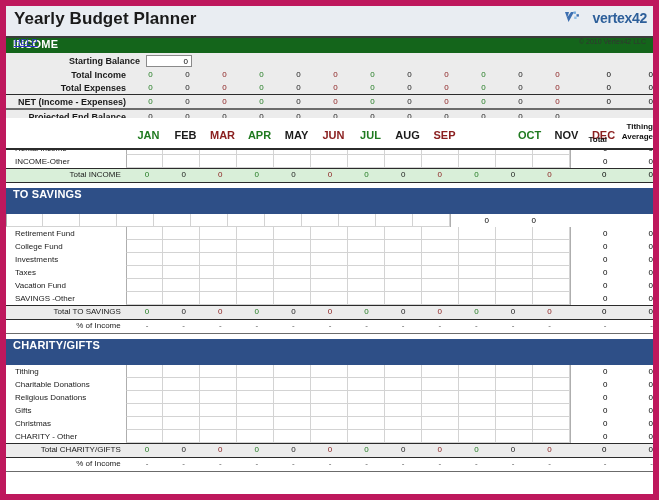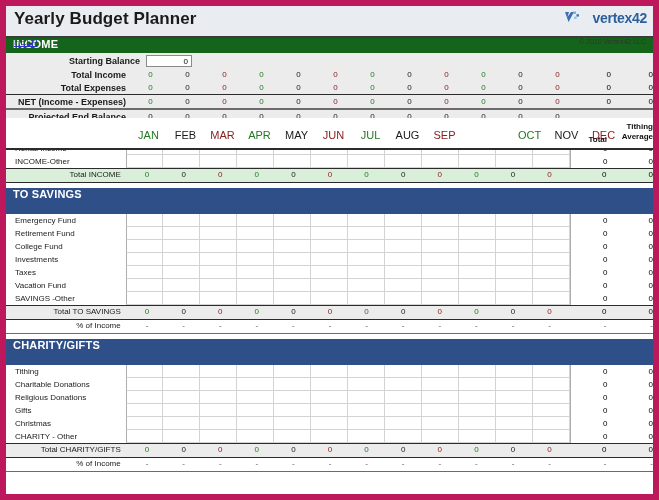--- a/index.html
+++ b/index.html
@@ -161,21 +161,21 @@
   .mh-months {
     position: absolute;
     left: 124px;
     top: 11px;
     display: flex;
   }
   .mh-month {
     width: 37px;
     text-align: center;
     font-size: 11px;
-    font-weight: normal;
+    font-weight: bold;
   }
   .mh-total {
     position: absolute;
     right: 52px;
     top: 17px;
     font-size: 8px;
     font-weight: bold;
     color: #111;
   }
   .mh-avg {
@@ -643,21 +643,20 @@
           <div class="t-cell" style="color: rgb(26, 26, 26);">0</div>
           <div class="t-cell" style="color: rgb(139, 32, 32);">0</div>
           <div class="t-tot">0</div>
           <div class="t-avg">0</div>
         </div>
         <div class="spacer"></div>
       </div>
       <div class="section">
         <div class="sec-head blue">TO SAVINGS</div>
         <div class="row">
-          <div class="row-label">Emergency Fund</div>
           <div class="cells">
             <div class="cell first"></div>
             <div class="cell"></div>
             <div class="cell"></div>
             <div class="cell"></div>
             <div class="cell"></div>
             <div class="cell"></div>
             <div class="cell"></div>
             <div class="cell"></div>
             <div class="cell"></div>

